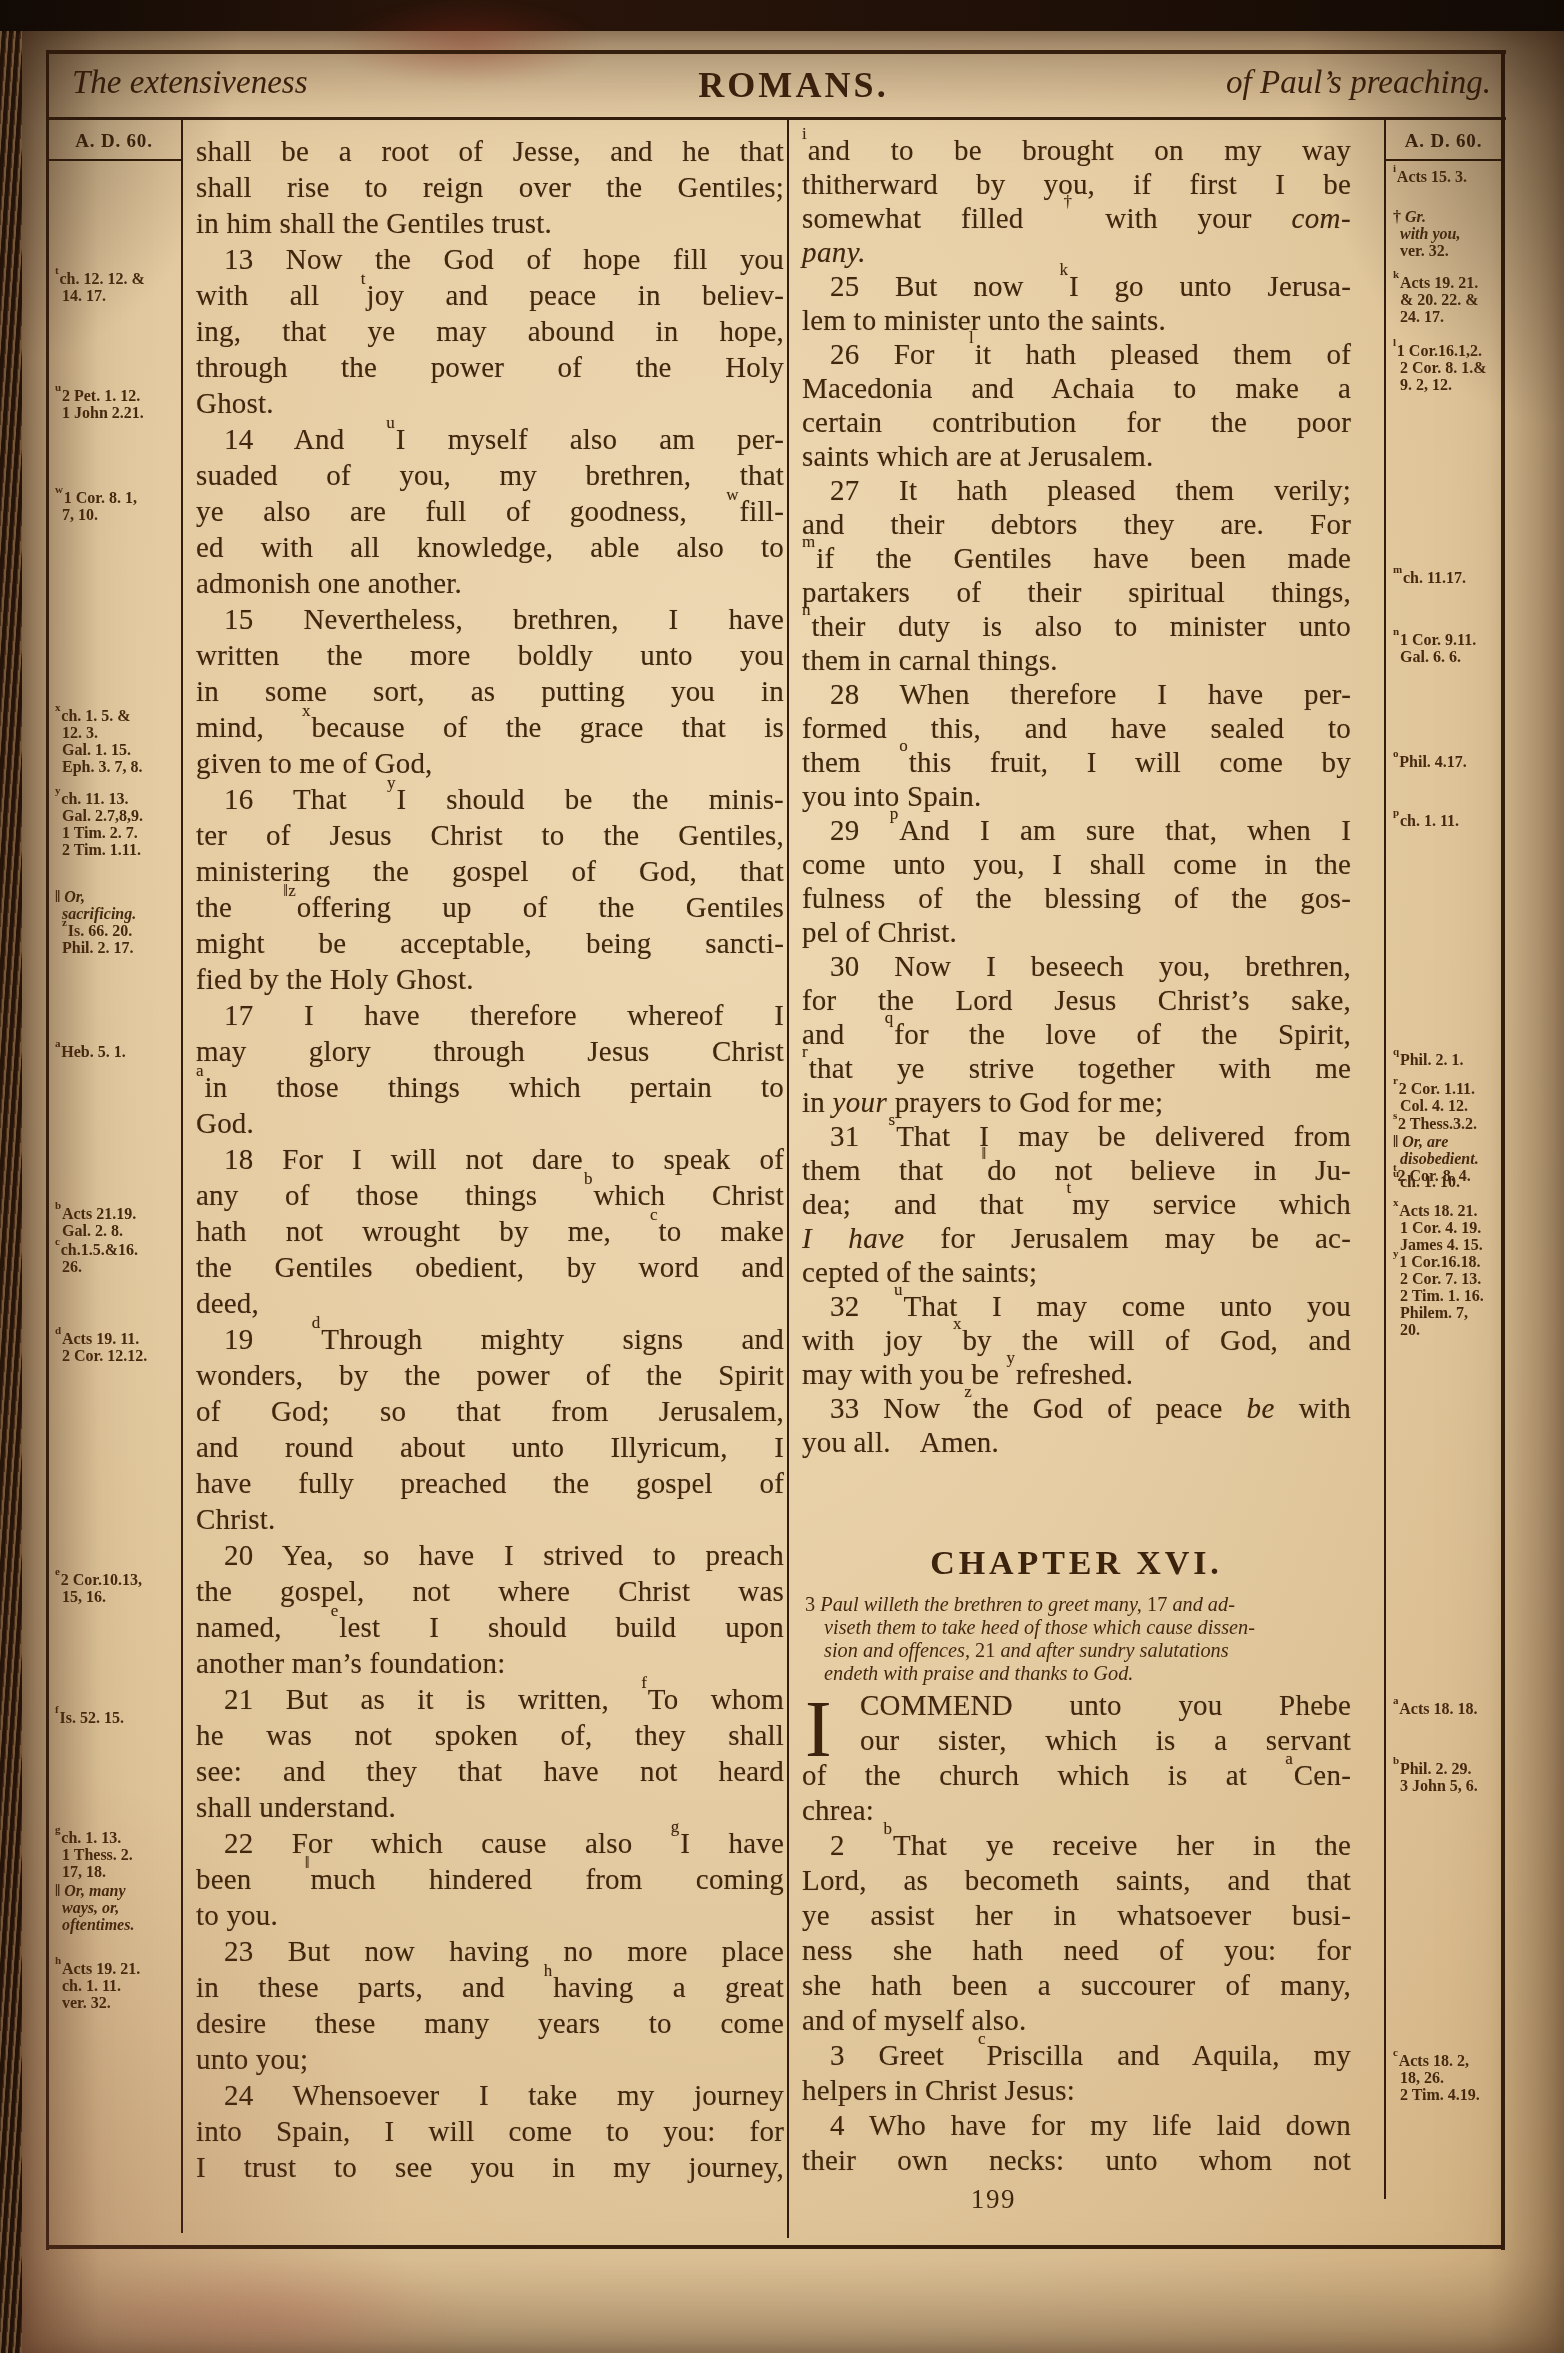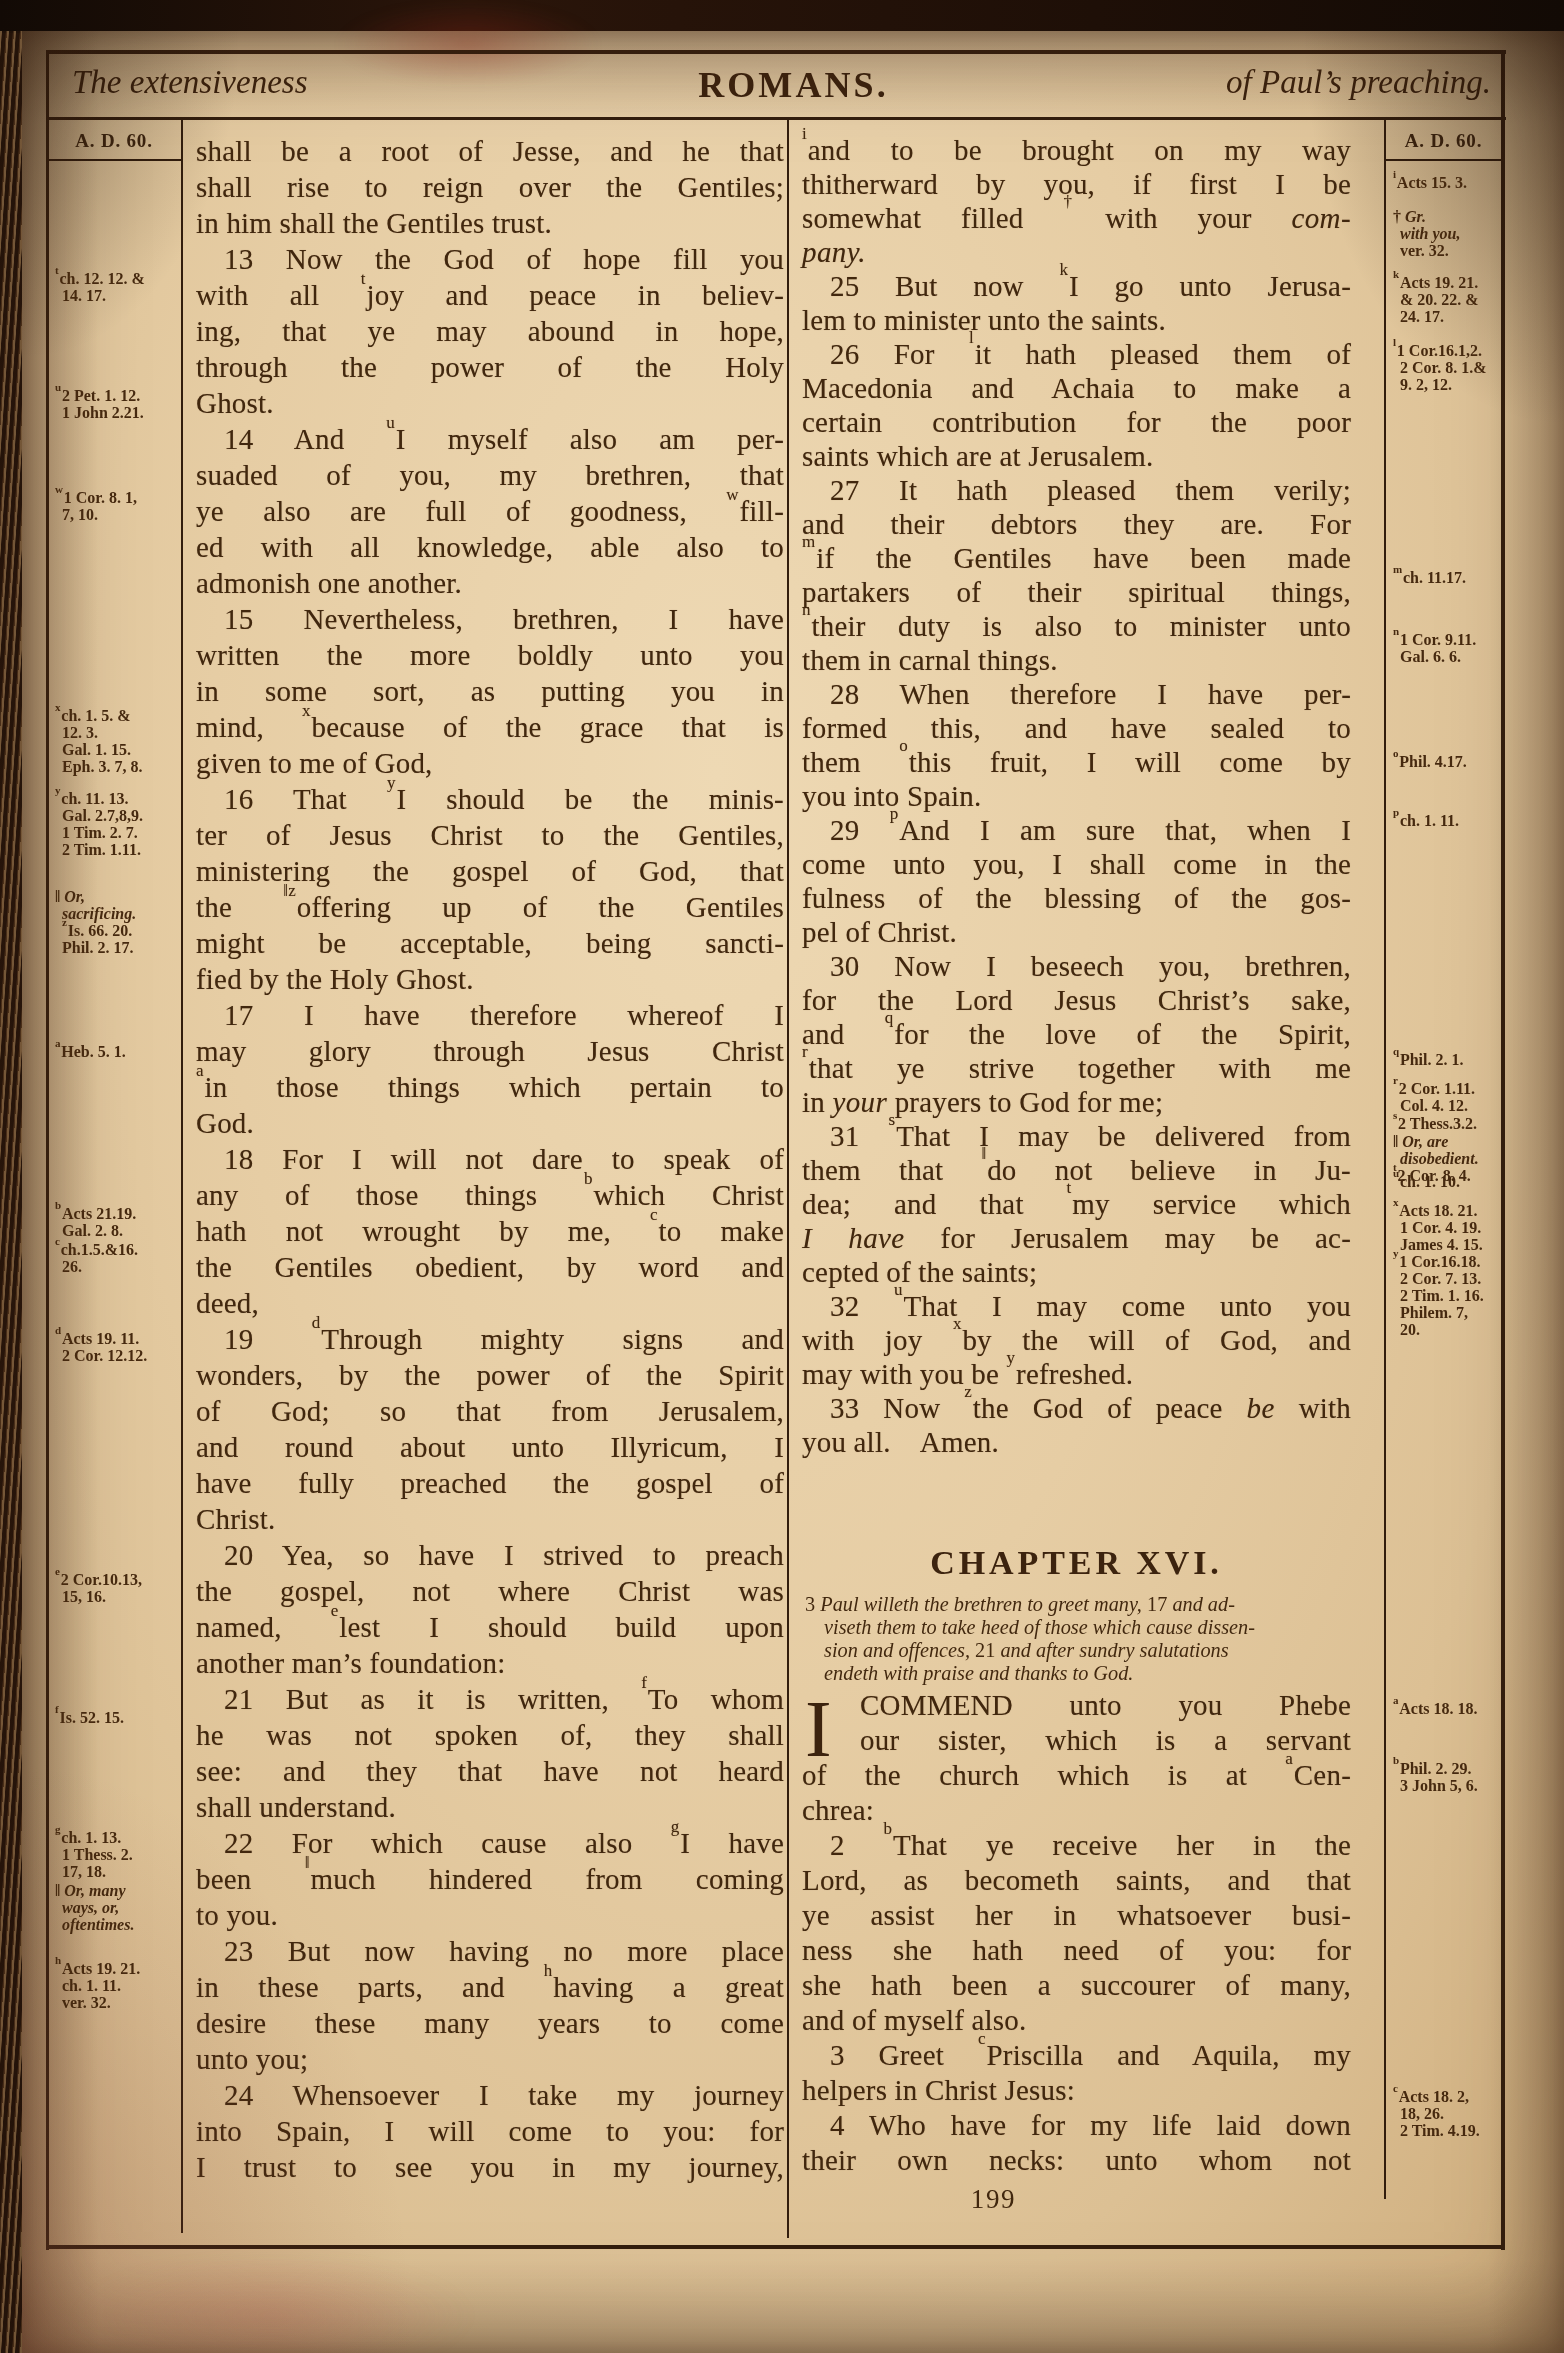--- a/index.html
+++ b/index.html
@@ -297,21 +297,21 @@
       <div class="mg" style="left: 33px; top: 1851px; width: 125px;">
         <div>‖ <i>Or, many</i></div>
         <div class="cont"><i>ways, or,</i></div>
         <div class="cont"><i>oftentimes.</i></div>
       </div>
       <div class="mg" style="left: 33px; top: 1929px; width: 125px;">
         <div><sup>h</sup>Acts 19. 21.</div>
         <div class="cont">ch. 1. 11.</div>
         <div class="cont">ver. 32.</div>
       </div>
-      <div class="mg" style="left: 1371px; top: 143px; width: 117px;">
+      <div class="mg" style="left: 1371px; top: 137px; width: 117px;">
         <div><sup>i</sup>Acts 15. 3.</div>
       </div>
       <div class="mg" style="left: 1371px; top: 177px; width: 117px;">
         <div>† <i>Gr.</i></div>
         <div class="cont"><i>with you,</i></div>
         <div class="cont">ver. 32.</div>
       </div>
       <div class="mg" style="left: 1371px; top: 243px; width: 117px;">
         <div><sup>k</sup>Acts 19. 21.</div>
         <div class="cont">&amp; 20. 22. &amp;</div>
@@ -367,20 +367,20 @@
         <div class="cont">Philem. 7,</div>
         <div class="cont">20.</div>
       </div>
       <div class="mg" style="left: 1371px; top: 1669px; width: 117px;">
         <div><sup>a</sup>Acts 18. 18.</div>
       </div>
       <div class="mg" style="left: 1371px; top: 1729px; width: 117px;">
         <div><sup>b</sup>Phil. 2. 29.</div>
         <div class="cont">3 John 5, 6.</div>
       </div>
-      <div class="mg" style="left: 1371px; top: 2021px; width: 117px; margin-top: 36px;">
+      <div class="mg" style="left: 1371px; top: 2021px; width: 117px;">
         <div><sup>c</sup>Acts 18. 2,</div>
         <div class="cont">18, 26.</div>
         <div class="cont">2 Tim. 4.19.</div>
       </div>
     </div>
 </div>
 
 
 </body></html>

